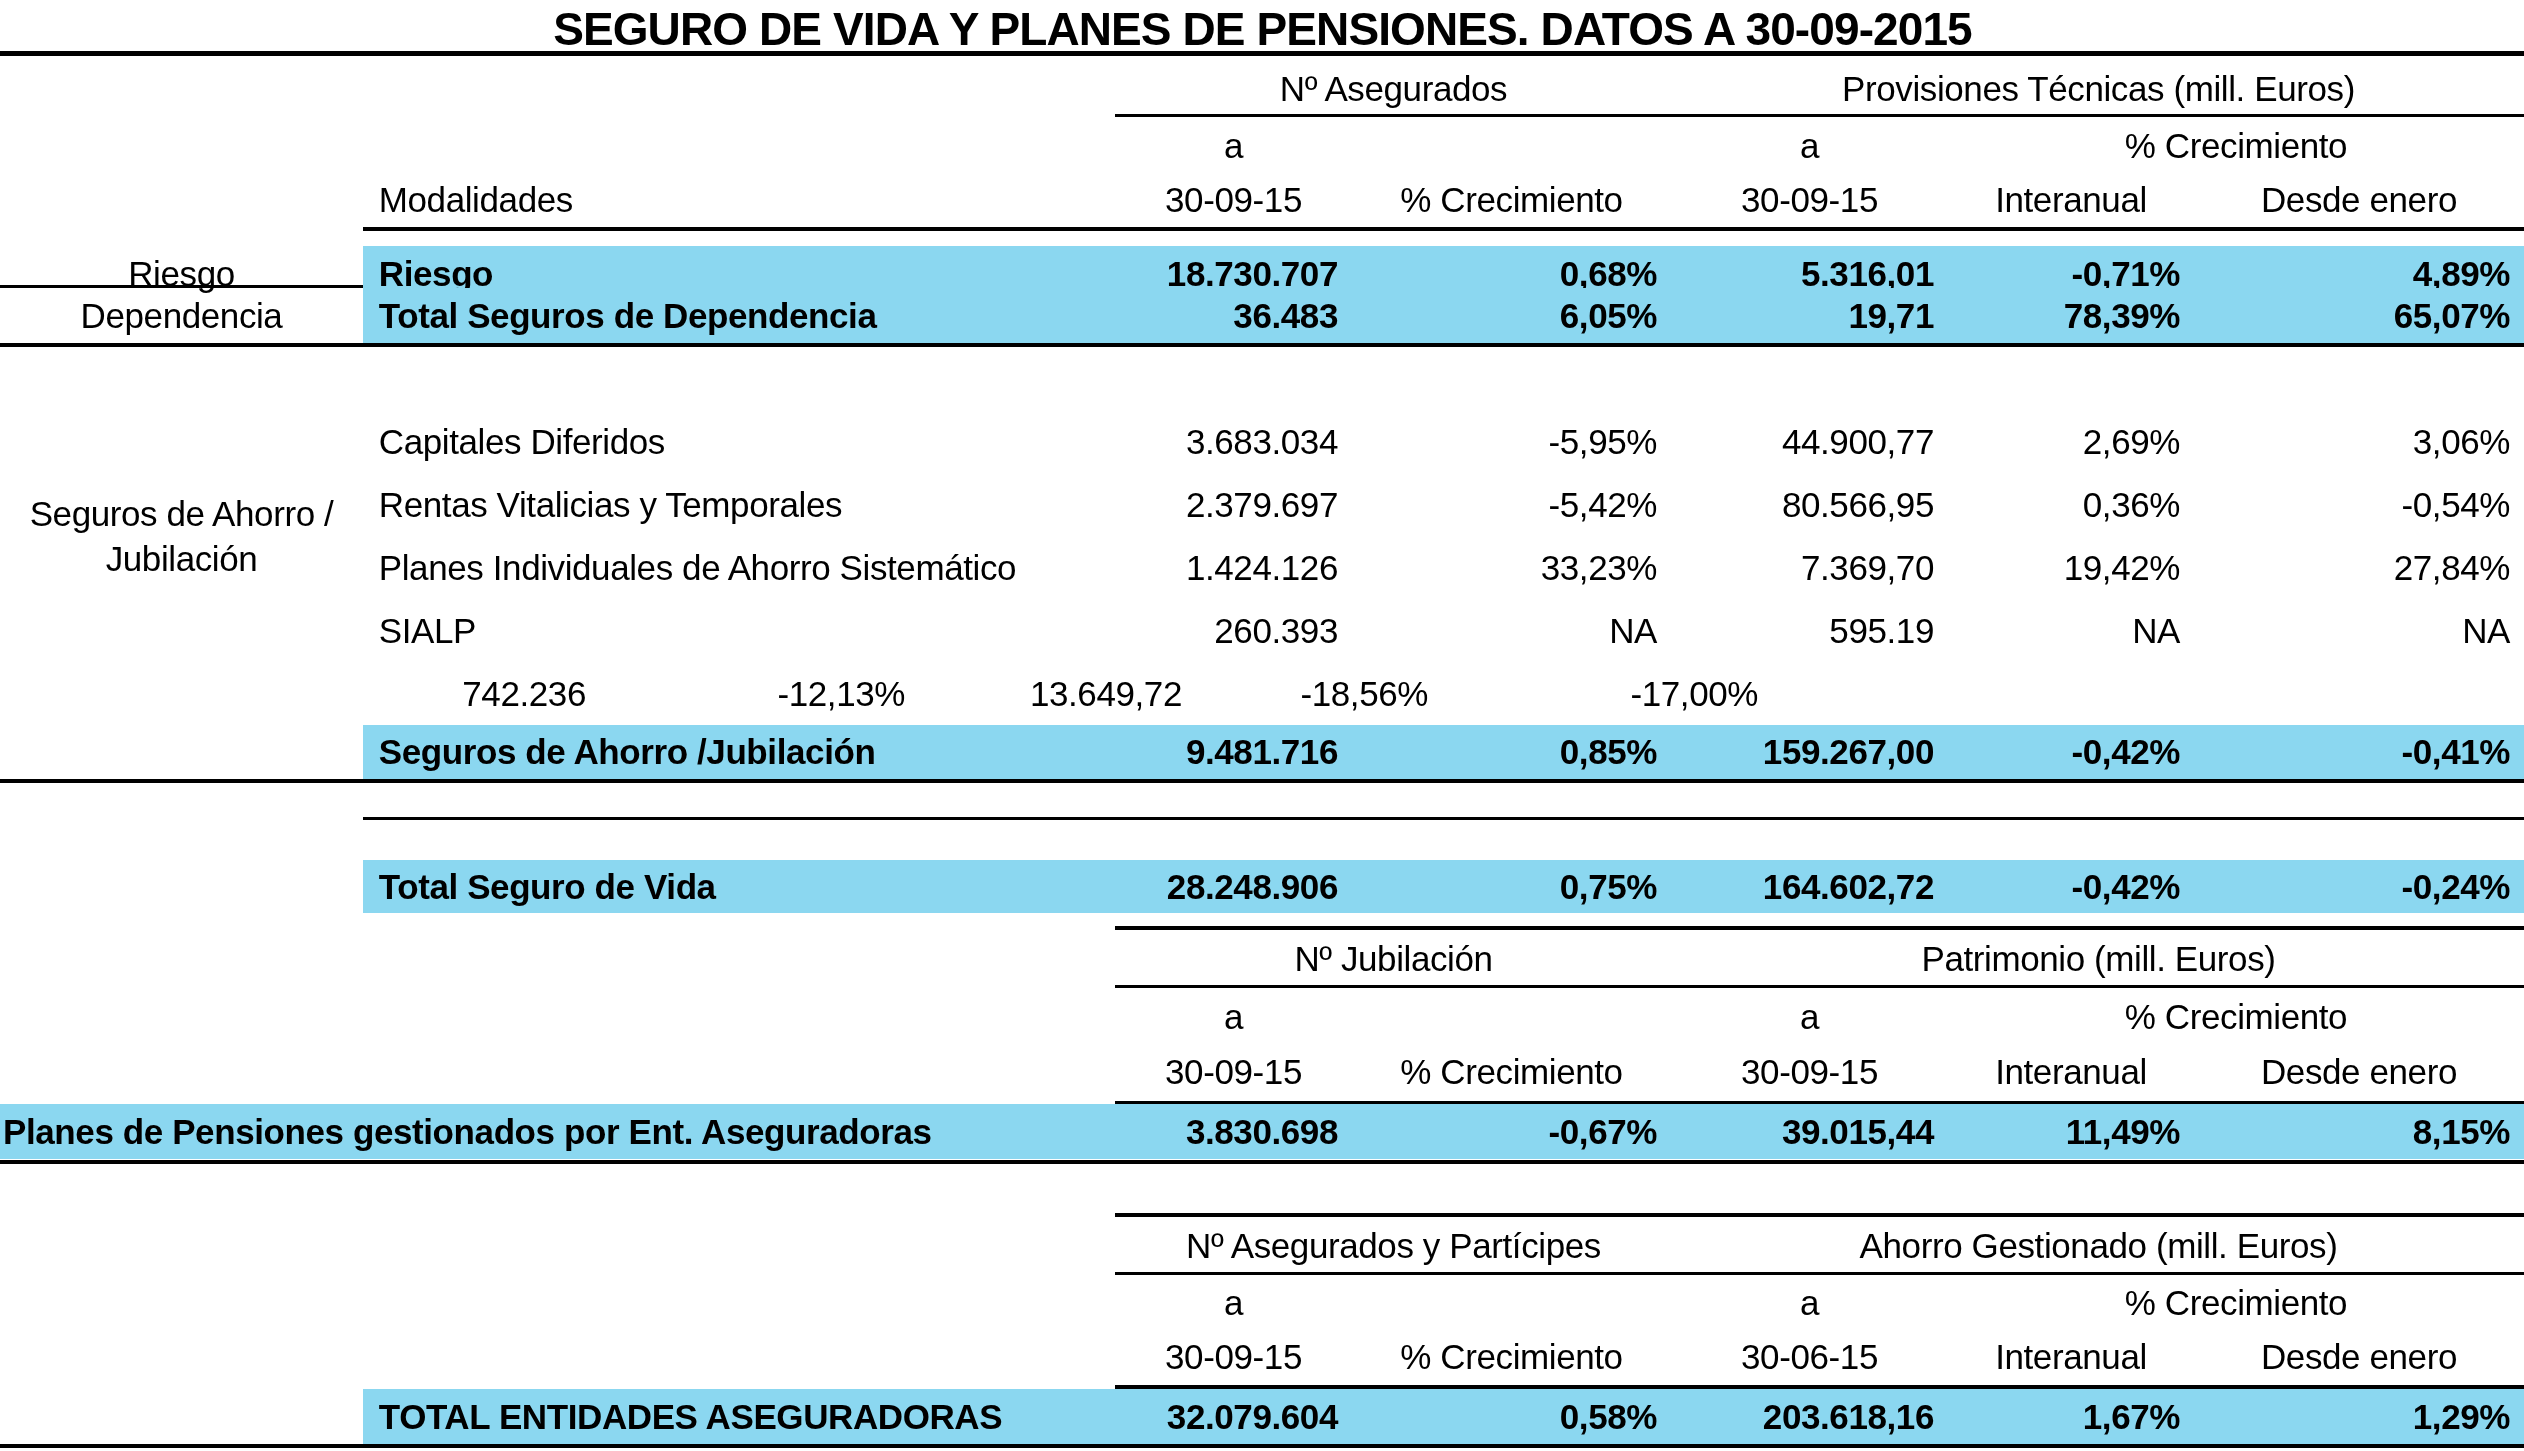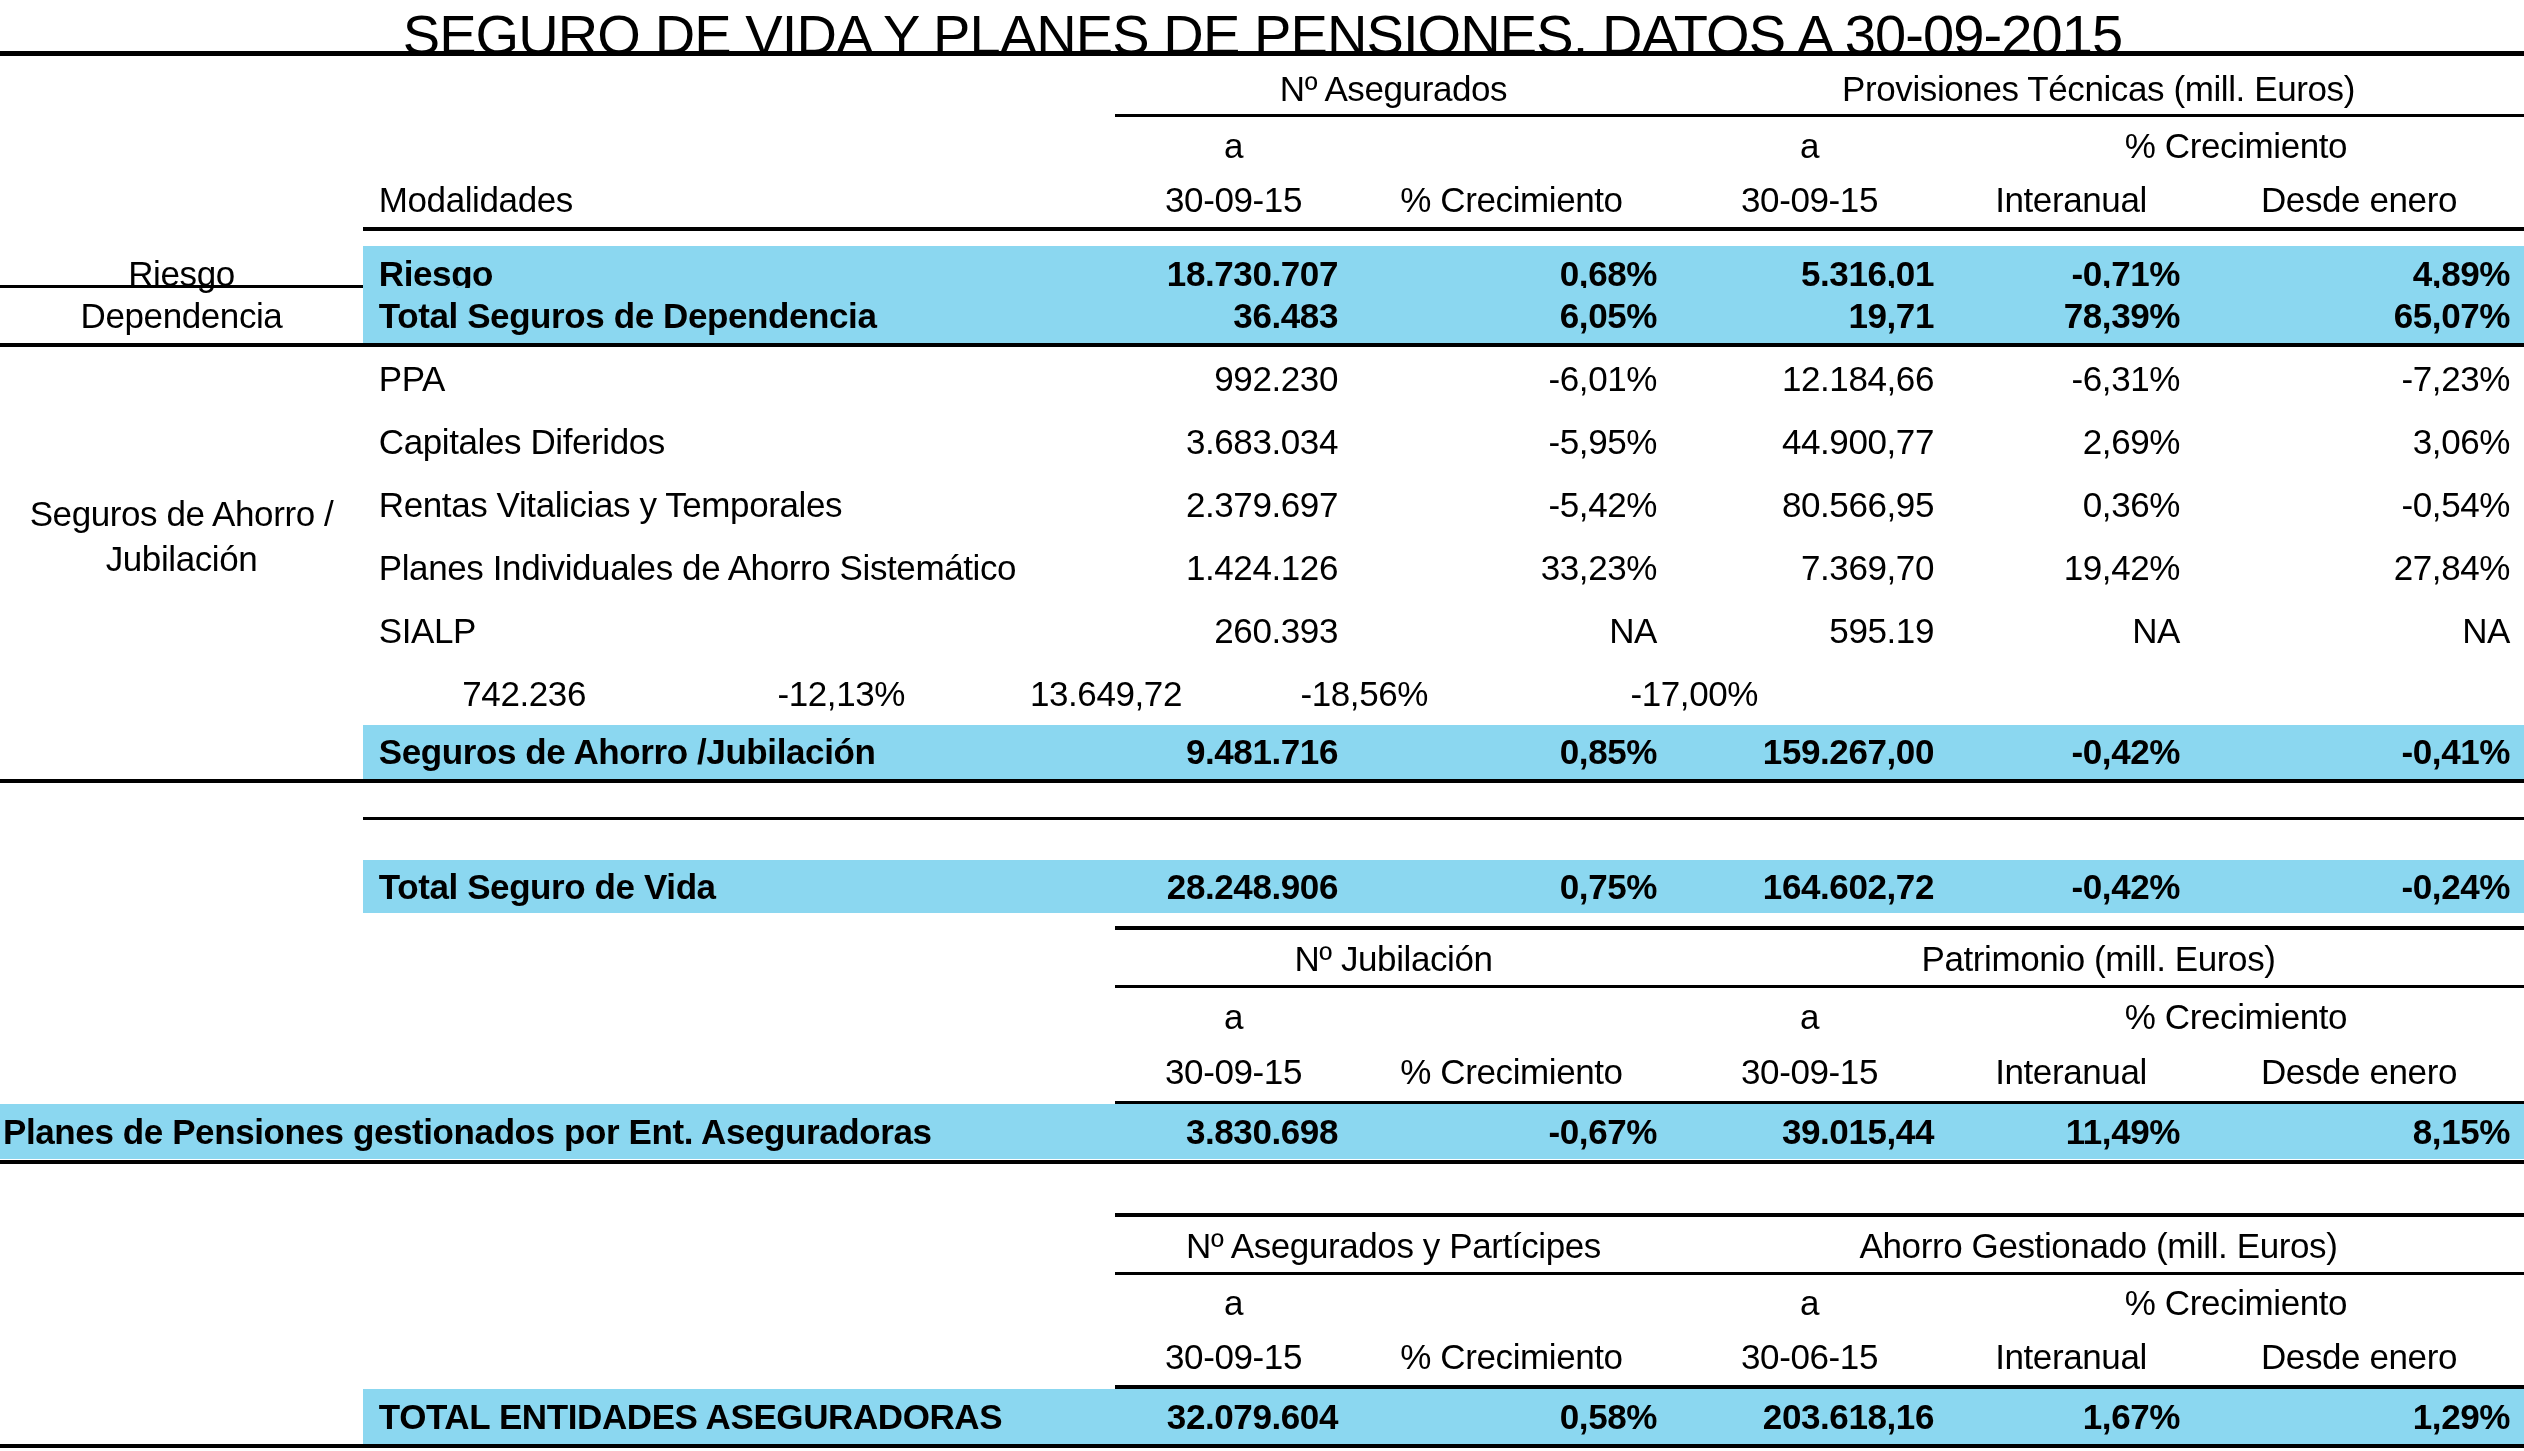--- a/index.html
+++ b/index.html
@@ -3,21 +3,21 @@
 <meta charset="utf-8">
 <style>
   html,body{margin:0;padding:0;background:#ffffff;}
   .page{
     position:relative;width:2525px;height:1451px;background:#ffffff;
     font-family:"Liberation Sans",sans-serif;color:#000;overflow:hidden;
     letter-spacing:-0.4px;font-size:35px;
   }
   .title{
     position:absolute;top:1.8px;left:0;width:2525px;text-align:center;
-    font-size:56px;font-weight:normal;letter-spacing:-0.9px;white-space:nowrap;
+    font-size:46px;font-weight:bold;letter-spacing:-0.9px;white-space:nowrap;
   }
   .rule{position:absolute;background:#000;}
   .row{position:absolute;left:0;display:flex;align-items:center;}
   .cell{flex:none;white-space:nowrap;box-sizing:border-box;}
   .c1{width:363px}.c2{width:752px}.c3{width:237px}.c4{width:319px}
   .c5{width:277px}.c6{width:246px}.c7{width:330px}
   .s12{width:1115px}.s34{width:557px}.s567{width:853px}.s67{width:576px}
   .center{text-align:center}
   .num{text-align:right;padding-right:14px;}
   .label{padding-left:15.8px;}
@@ -100,31 +100,20 @@
       <div class="cell c5 num">19,71</div>
       <div class="cell c6 num">78,39%</div>
       <div class="cell c7 num">65,07%</div>
     </div>
   </div>
 
   <div class="sideblock">
     <div class="inner">Seguros de Ahorro / Jubilación</div>
   </div>
 
-  <div class="row" style="top:347px;height:63px">
-    <div class="cell c1"></div>
-    <div class="band">
-      <div class="cell c2 label">PPA</div>
-      <div class="cell c3 num">992.230</div>
-      <div class="cell c4 num">-6,01%</div>
-      <div class="cell c5 num">12.184,66</div>
-      <div class="cell c6 num">-6,31%</div>
-      <div class="cell c7 num">-7,23%</div>
-    </div>
-  </div>
 
   <div class="row" style="top:410px;height:63px">
     <div class="cell c1"></div>
     <div class="band">
       <div class="cell c2 label">Capitales Diferidos</div>
       <div class="cell c3 num">3.683.034</div>
       <div class="cell c4 num">-5,95%</div>
       <div class="cell c5 num">44.900,77</div>
       <div class="cell c6 num">2,69%</div>
       <div class="cell c7 num">3,06%</div>

